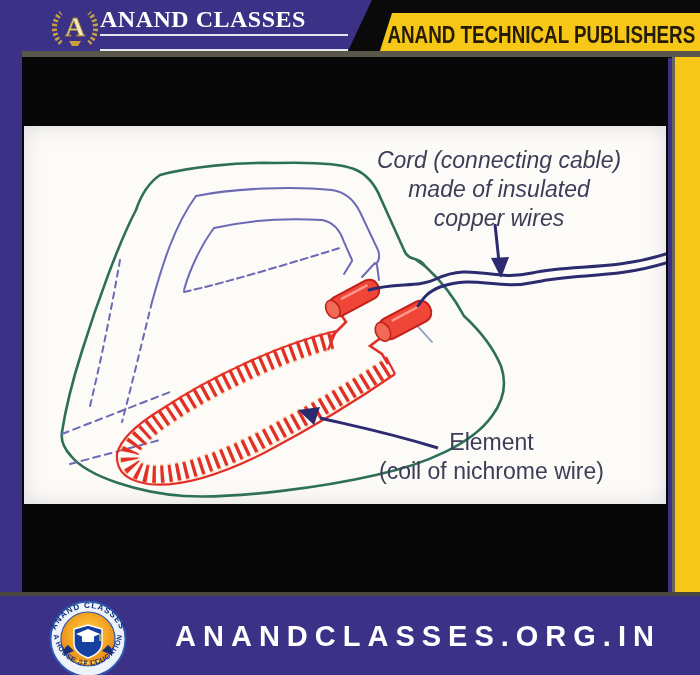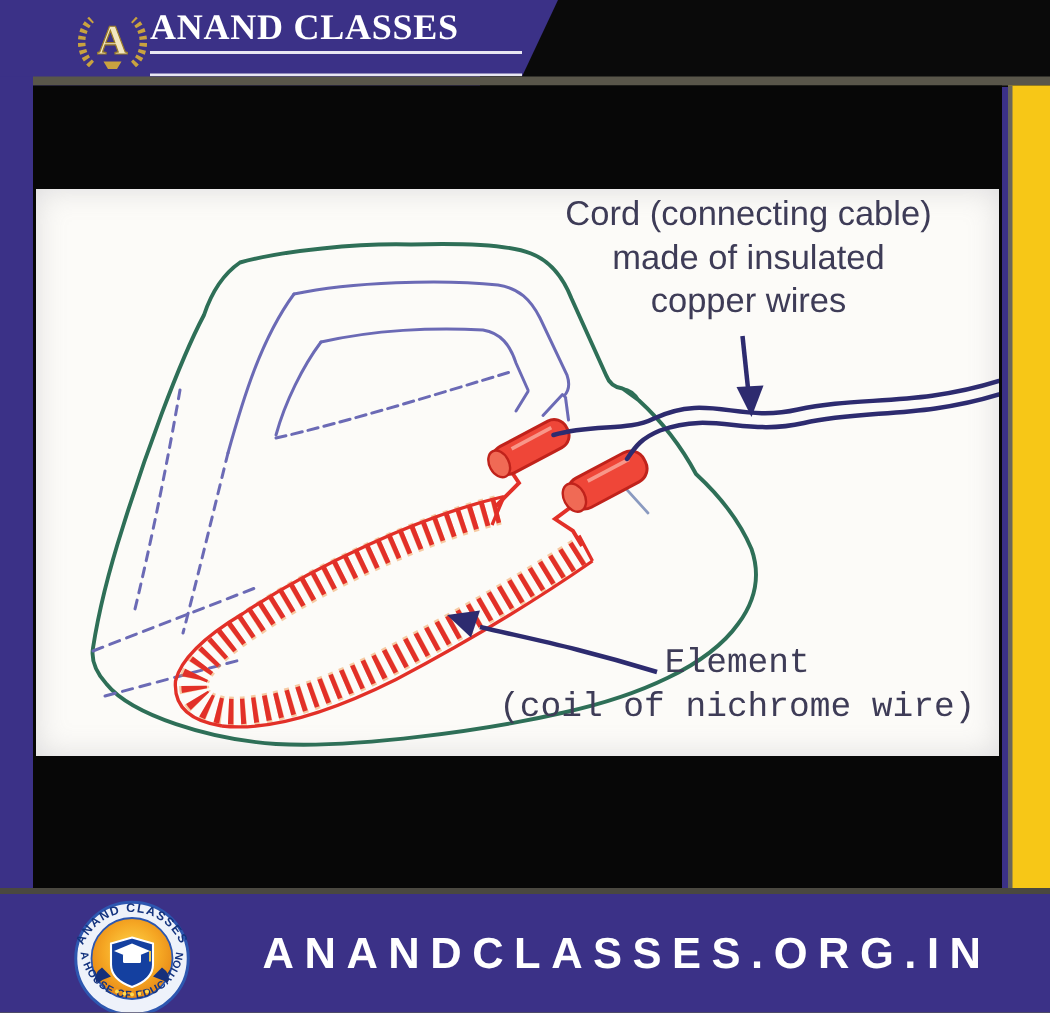--- a/index.html
+++ b/index.html
@@ -41,22 +41,22 @@
   .right-border{position:absolute;left:672px;top:57px;width:28px;height:538px;background:#f7c717;border-left:3px solid #6a675a;}
   .diagram-panel{
     position:absolute;left:24px;top:126px;width:642px;height:378px;background:#fcfbf8;
     box-shadow:inset 0 0 20px rgba(140,140,150,.28);
   }
   .diagram-svg{position:absolute;left:0;top:0;width:642px;height:378px;}
   .diagram-label{
     position:absolute;color:#3e3c57;font-size:23px;line-height:29px;
     text-align:center;white-space:pre-line;font-weight:400;
   }
-  .cord-label{left:310px;top:2px;width:330px;}
-  .element-label{left:300px;top:302px;width:335px;font-family:Liberation Mono, monospace;}
+  .cord-label{left:310px;top:20px;width:330px;font-style:italic;}
+  .element-label{left:300px;top:302px;width:335px;}
   
   .footer{
     position:absolute;left:0;top:592px;width:700px;height:83px;background:#3b3187;
     border-top:4px solid #4a4840;box-sizing:border-box;
   }
   .footer-badge{position:absolute;left:36px;top:3px;width:104px;height:78px;}
   .footer-url{
     position:absolute;left:150px;right:14px;top:24px;text-align:center;
     color:#ffffff;font-size:29px;font-weight:bold;letter-spacing:7px;white-space:nowrap;
   }
@@ -73,20 +73,23 @@
       <path d="M9,40 A17,19 0 0 1 9,10" fill="none" stroke="#c9a23f" stroke-width="5" stroke-dasharray="2.4,2.2"></path>
       <path d="M37,40 A17,19 0 0 0 37,10" fill="none" stroke="#c9a23f" stroke-width="5" stroke-dasharray="2.4,2.2"></path>
       <text x="23" y="33" text-anchor="middle" font-family="Liberation Serif,serif" font-weight="bold" font-size="28" fill="#f2e6c0" stroke="#9a7b28" stroke-width="0.8">A</text>
       <path d="M17,38 L29,38 L26,43 L20,43 Z" fill="#c9a23f"></path>
     </svg>
     <div class="brand-title">ANAND CLASSES</div>
     <div class="brand-underline"></div>
     <div class="tagline-underline"></div>
   </div>
 
+  <div class="pub-banner">
+    <span>ANAND TECHNICAL PUBLISHERS</span>
+  </div>
 
   <div class="header-rule"></div>
 
   <div class="content-area"></div>
 
   <div class="right-border"></div>
 
   <div class="diagram-panel">
     <svg class="diagram-svg" viewBox="0 0 642 378">
 

